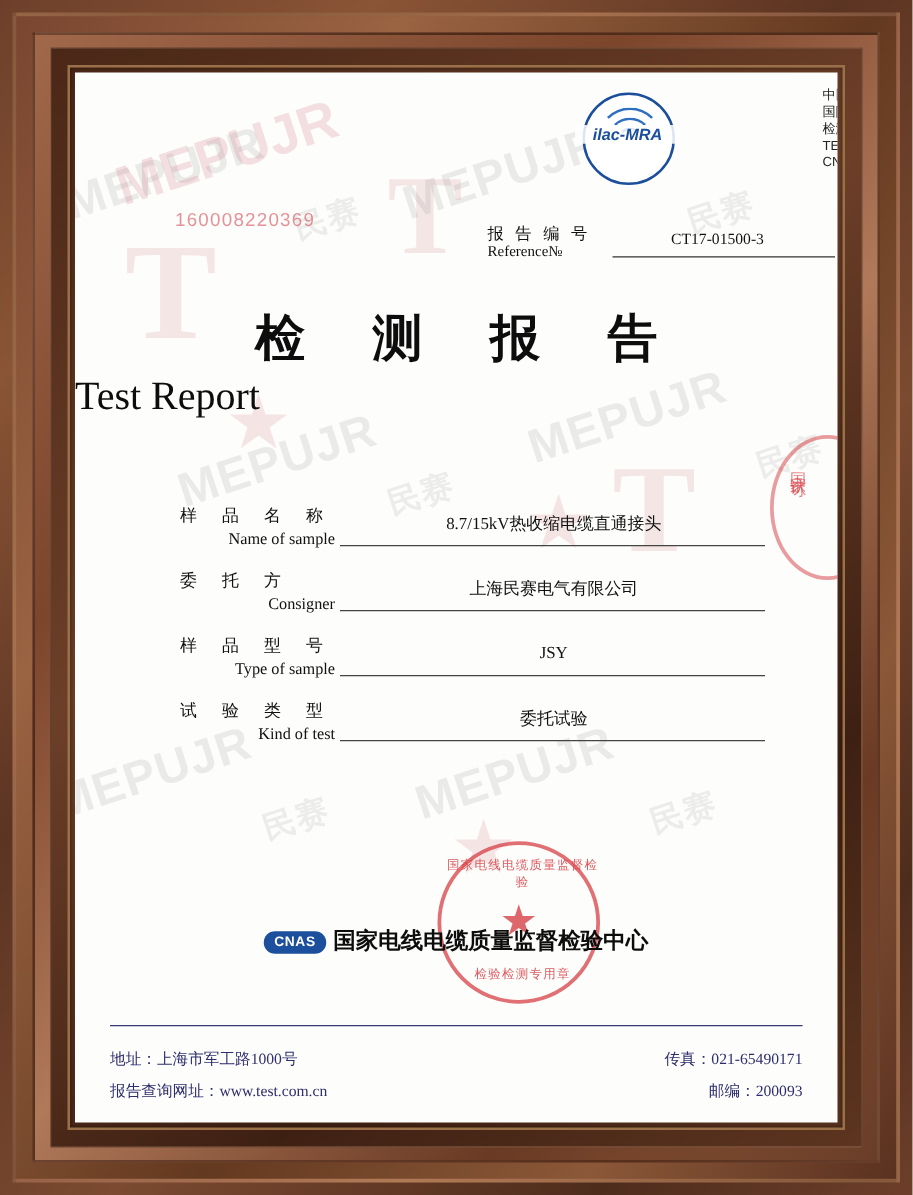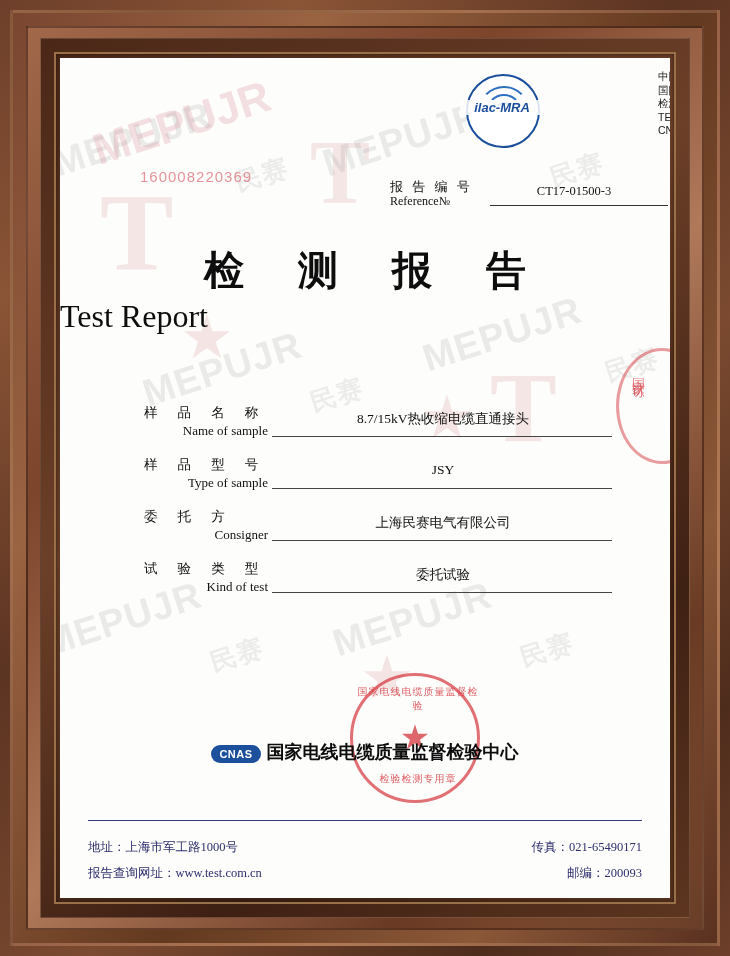--- a/index.html
+++ b/index.html
@@ -483,33 +483,33 @@
       <div class="field-label">
         <span class="fl-cn">样 品 名 称</span>
         <span class="fl-en">Name  of  sample</span>
       </div>
       <div class="field-value">8.7/15kV热收缩电缆直通接头</div>
       <div class="field-line"></div>
     </div>
 
     <div class="field-row">
       <div class="field-label">
+        <span class="fl-cn">委   托   方</span>
+        <span class="fl-en">Consigner</span>
+      </div>
+      <div class="field-value">上海民赛电气有限公司</div>
+      <div class="field-line"></div>
+    </div>
+
+    <div class="field-row">
+      <div class="field-label">
         <span class="fl-cn">样 品 型 号</span>
         <span class="fl-en">Type of sample</span>
       </div>
       <div class="field-value">JSY</div>
-      <div class="field-line"></div>
-    </div>
-
-    <div class="field-row">
-      <div class="field-label">
-        <span class="fl-cn">委   托   方</span>
-        <span class="fl-en">Consigner</span>
-      </div>
-      <div class="field-value">上海民赛电气有限公司</div>
       <div class="field-line"></div>
     </div>
 
     <div class="field-row">
       <div class="field-label">
         <span class="fl-cn">试 验 类 型</span>
         <span class="fl-en">Kind of test</span>
       </div>
       <div class="field-value">委托试验</div>
       <div class="field-line"></div>

